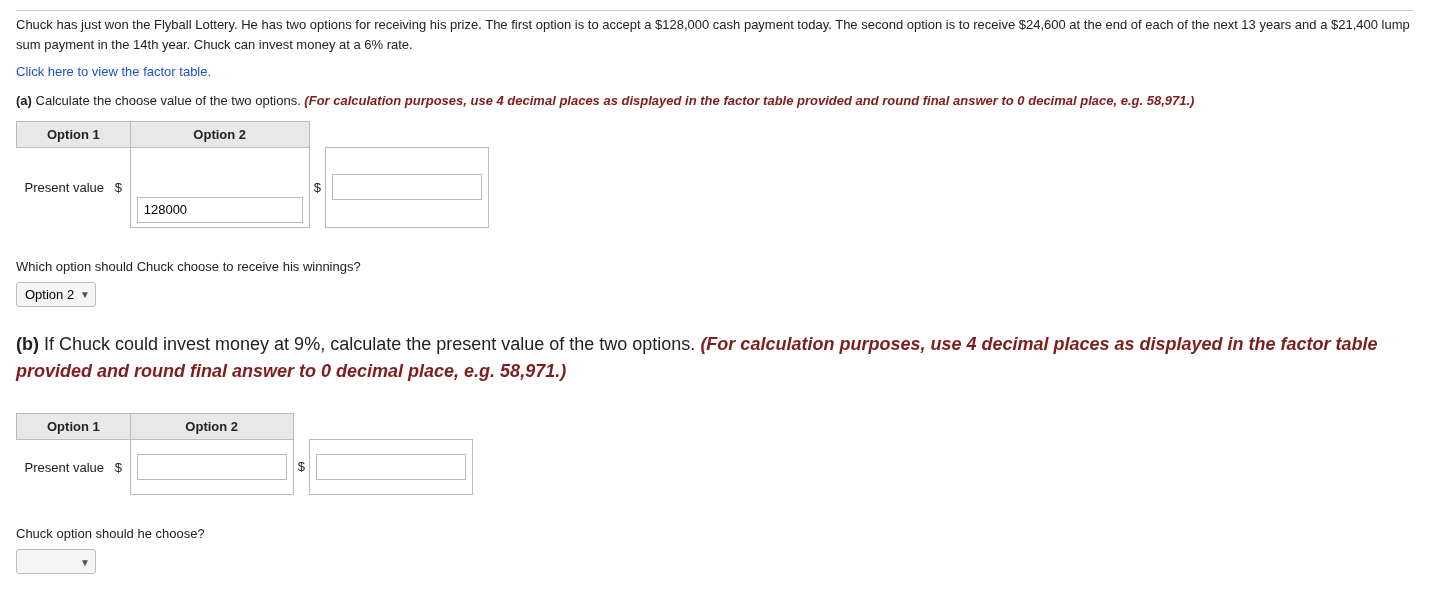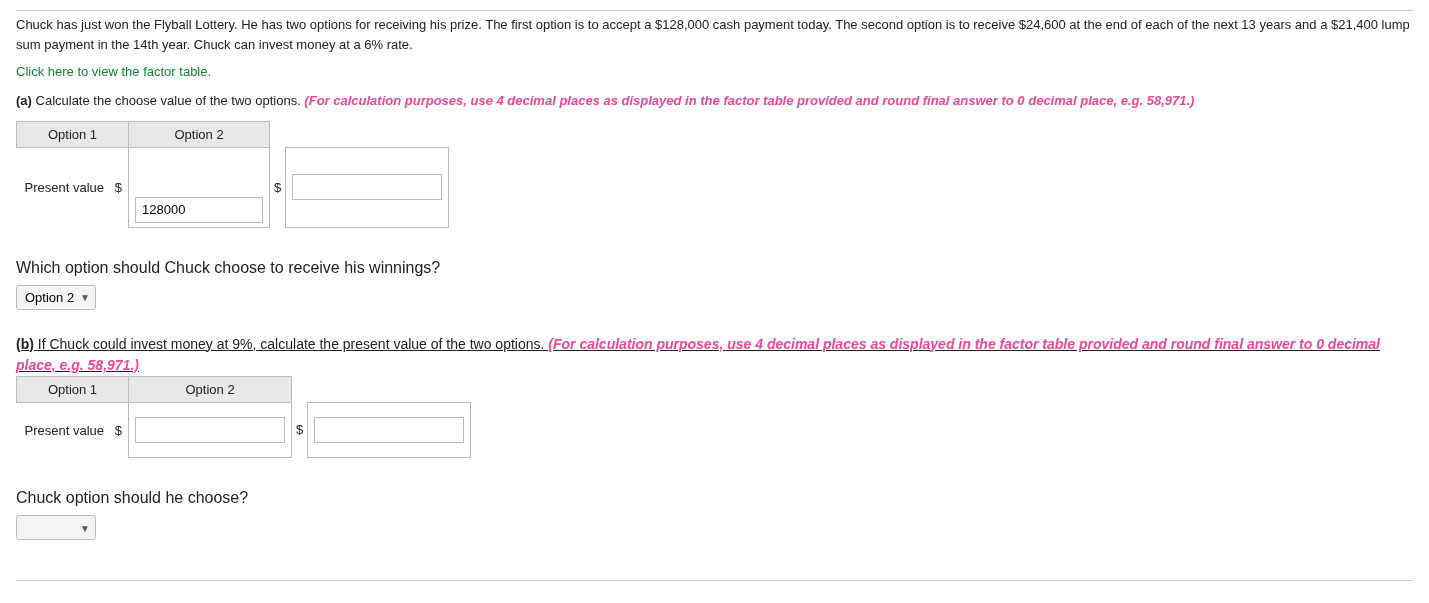--- a/index.html
+++ b/index.html
@@ -12,69 +12,69 @@
       max-width: 1429px;
     }
     .intro-text {
       font-size: 13px;
       line-height: 1.5;
       margin-bottom: 10px;
       border-top: 1px solid #ccc;
       padding-top: 4px;
     }
     .factor-link {
-      color: #15803d;
+      color: #1d4ed8;
       text-decoration: none;
       font-size: 13px;
       display: block;
       margin-bottom: 12px;
     }
     .question-label {
       font-size: 13px;
       margin-bottom: 10px;
       line-height: 1.5;
     }
     .question-label strong {
       font-weight: bold;
     }
     .red-bold {
-      color: #ec4899;
+      color: #7f1d1d;
       font-weight: bold;
       font-style: italic;
     }
     .table-container {
       display: inline-block;
       margin-bottom: 12px;
     }
     table {
       border-collapse: collapse;
       font-size: 13px;
     }
     table th {
       background: #e8e8e8;
       border: 1px solid #bbb;
       padding: 5px 30px;
       text-align: center;
-      font-weight: normal;
+      font-weight: bold;
     }
     table td {
       border: 1px solid #bbb;
       padding: 20px 8px;
       vertical-align: middle;
     }
     input[type="text"] {
       border: 1px solid #bbb;
       padding: 3px 6px;
       font-size: 13px;
       width: 150px;
       height: 26px;
       outline: none;
     }
     .which-option-text {
-      font-size: 16px;
+      font-size: 13px;
       margin-bottom: 8px;
       margin-top: 16px;
     }
     .select-wrapper {
       display: inline-block;
       border: 1px solid #bbb;
       border-radius: 3px;
       background: #f5f5f5;
       padding: 2px 4px;
       margin-bottom: 20px;
@@ -95,24 +95,23 @@
     .select-arrow {
       position: absolute;
       right: 5px;
       top: 50%;
       transform: translateY(-50%);
       pointer-events: none;
       font-size: 10px;
       color: #555;
     }
     .section-b-label {
-      font-size: 14px;
-      margin-bottom: 0;
+      font-size: 18px;
+      margin-bottom: 28px;
       line-height: 1.5;
-      text-decoration: underline;
     }
     .divider-bottom {
       border-top: 1px solid #ccc;
       margin-top: 20px;
     }
   </style>
 </head>
 <body>
 
 
@@ -140,21 +139,21 @@
       </tr>
     </thead>
     <tbody>
       <tr>
         <td style="border:none; padding-right:6px; white-space:nowrap;">
           <span>Present value</span>
           &nbsp;
           <span>$</span>
         </td>
         <td style="border:1px solid #bbb; padding:4px 6px;">
-          <input type="text" style="width: 128px; margin-top: 45px;" value="128000">
+          <input type="text" style="width: 166px; margin-top: 45px;" value="128000">
         </td>
         <td style="border:none; padding:0 4px;">
           <span>$</span>
         </td>
         <td style="border:1px solid #bbb; padding:4px 6px;">
           <input type="text" style="width: 150px;">
         </td>
       </tr>
     </tbody>
   </table>

